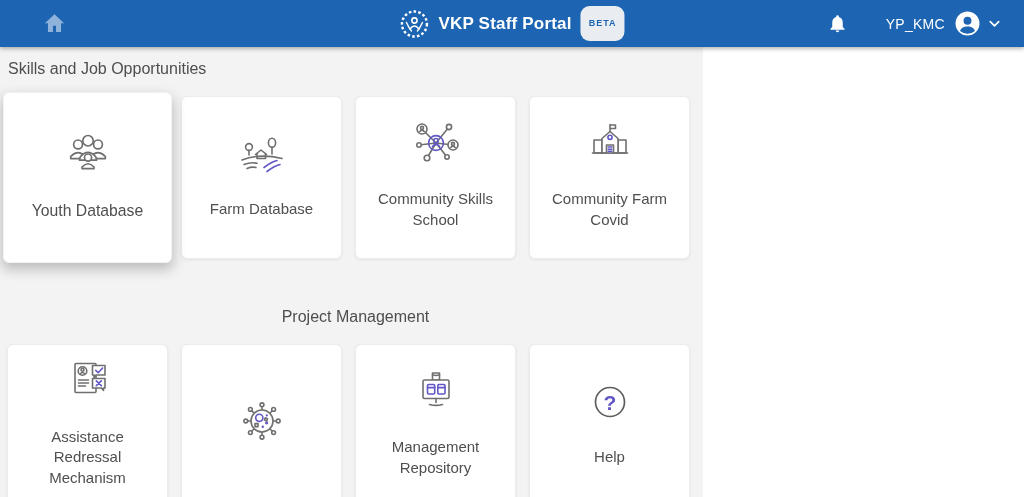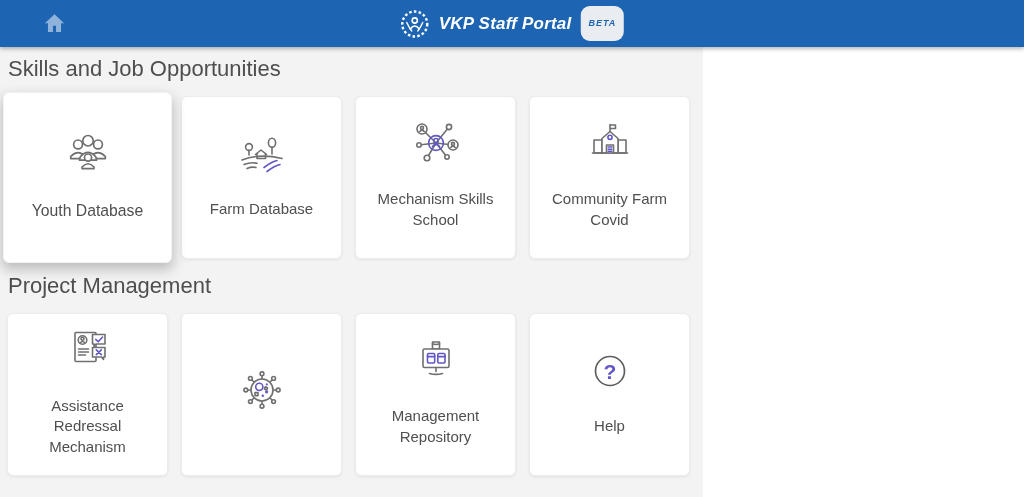--- a/index.html
+++ b/index.html
@@ -15,21 +15,20 @@
     width:1024px;height:497px;overflow:hidden;background:#fff;
     font-family:"Liberation Sans", sans-serif;position:relative;
   }
 
   
   .app-header{
     position:absolute;top:0;left:0;width:1024px;height:47px;
     background:var(--header);
     box-shadow:0 2px 4px rgba(0,0,0,.28);
     z-index:10;
-    font-style:italic;
   }
   .hdr-home{
     position:absolute;left:36px;top:0;height:47px;width:36px;
     display:flex;align-items:center;justify-content:center;cursor:pointer;
   }
   .hdr-center{
     position:absolute;left:50%;top:0;transform:translateX(-50%);
     height:47px;display:flex;align-items:center;gap:9px;white-space:nowrap;
   }
   .app-title{color:#fff;font-size:17px;font-weight:700;letter-spacing:.2px;}
@@ -46,24 +45,24 @@
   .username{color:#fff;font-size:14px;font-weight:500;letter-spacing:.3px;margin-right:10px;}
   .avatar{display:flex;align-items:center;margin-right:7px;cursor:pointer;}
   .chev{display:flex;align-items:center;cursor:pointer;}
 
   
   .content{
     position:absolute;top:47px;left:0;width:703px;height:450px;
     background:var(--bg);
   }
   h2.section-title{
-    font-size:22px;font-weight:500;color:#4e4e4e;
+    font-size:16px;font-weight:500;color:#4e4e4e;
     margin:8px 0 0 8px;line-height:28px;
   }
-  h2.second{margin-top:13px;}
+  h2.second{margin-top:44px;text-align:center;}
   .card-row{display:flex;gap:13px;margin:13px 0 0 7px;}
   .card{
     width:161px;height:163px;background:#fff;border-radius:6px;
     border:1px solid #ececec;
     box-shadow:0 1px 3px rgba(0,0,0,.07);
     display:flex;flex-direction:column;align-items:center;justify-content:center;
     gap:16px;padding:0 10px 10px;cursor:pointer;
   }
   .card.elevated{
     box-shadow:0 5px 12px rgba(0,0,0,.24);
@@ -98,20 +97,40 @@
     <svg width="30" height="30" viewBox="0 0 30 30">
       <circle cx="15" cy="15" r="12.5" fill="none" stroke="#fff" stroke-width="2.4" stroke-dasharray="2.6 2.2"></circle>
       <circle cx="15" cy="11.5" r="2.6" fill="none" stroke="#fff" stroke-width="1.6"></circle>
       <path d="M10.5 20 q4.5 -6 9 0" fill="none" stroke="#fff" stroke-width="1.6" stroke-linecap="round"></path>
       <path d="M7 13.5 q2.5 5.5 5 8.5 M23 13.5 q-2.5 5.5 -5 8.5" fill="none" stroke="#fff" stroke-width="1.4" stroke-linecap="round"></path>
     </svg>
     <span class="app-title">VKP Staff Portal</span>
     <span class="beta-badge">BETA</span>
   </div>
 
+  <div class="hdr-right">
+    <span class="bell-btn">
+      <svg width="21" height="21" viewBox="0 0 24 24">
+        <path fill="#fff" d="M12 22c1.1 0 2-.9 2-2h-4c0 1.1.9 2 2 2zm6-6v-5c0-3.07-1.63-5.64-4.5-6.32V4a1.5 1.5 0 0 0-3 0v.68C7.63 5.36 6 7.92 6 11v5l-2 2v1h16v-1l-2-2z"></path>
+      </svg>
+    </span>
+    <span class="username">YP_KMC</span>
+    <span class="avatar">
+      <svg width="25" height="25" viewBox="0 0 24 24">
+        <circle cx="12" cy="12" r="11.5" fill="#fff"></circle>
+        <circle cx="12" cy="9.4" r="3.8" fill="#1d65b2"></circle>
+        <path d="M12 14.8c-4 0-6.6 2-7.2 4.4a11.5 11.5 0 0 0 14.4 0c-.6-2.4-3.2-4.4-7.2-4.4z" fill="#1d65b2"></path>
+      </svg>
+    </span>
+    <span class="chev">
+      <svg width="15" height="15" viewBox="0 0 16 16">
+        <path d="M3.5 6 L8 10.5 L12.5 6" fill="none" stroke="#fff" stroke-width="1.8" stroke-linecap="round" stroke-linejoin="round"></path>
+      </svg>
+    </span>
+  </div>
 </header>
 
 <main class="content">
 
   <h2 class="section-title">Skills and Job Opportunities</h2>
 
   <div class="card-row">
 
     <div class="card elevated">
       <div class="card-icon">
@@ -174,21 +193,21 @@
             <circle cx="45" cy="27.9" r="1.5"></circle>
               <path d="M42.8 31.4 q2.2 -2.6 4.4 0"></path>
           </g>
           <circle cx="28" cy="27" r="7.4" fill="#fff" class="pu"></circle>
           <g class="pu" stroke-width="1.4">
             <circle cx="28" cy="24.7" r="2.2"></circle>
               <path d="M24.4 30.6 q3.6 -4.4 7.2 0"></path>
           </g>
         </svg>
       </div>
-      <div class="card-label">Mechanism Skills School</div>
+      <div class="card-label">Community Skills School</div>
     </div>
 
     <div class="card">
       <div class="card-icon">
         <svg width="56" height="56" viewBox="0 0 56 56">
           <g class="gyf">
             <path d="M12 37 V24 h8 v13 z"></path>
               <path d="M36 37 V24 h8 v13 z"></path>
             <path d="M20 37 V22.5 L28 15.5 L36 22.5 V37 z"></path>
             <path d="M28 15.5 V8.5 M28 9 h5.5 v3.5 h-5.5"></path>

